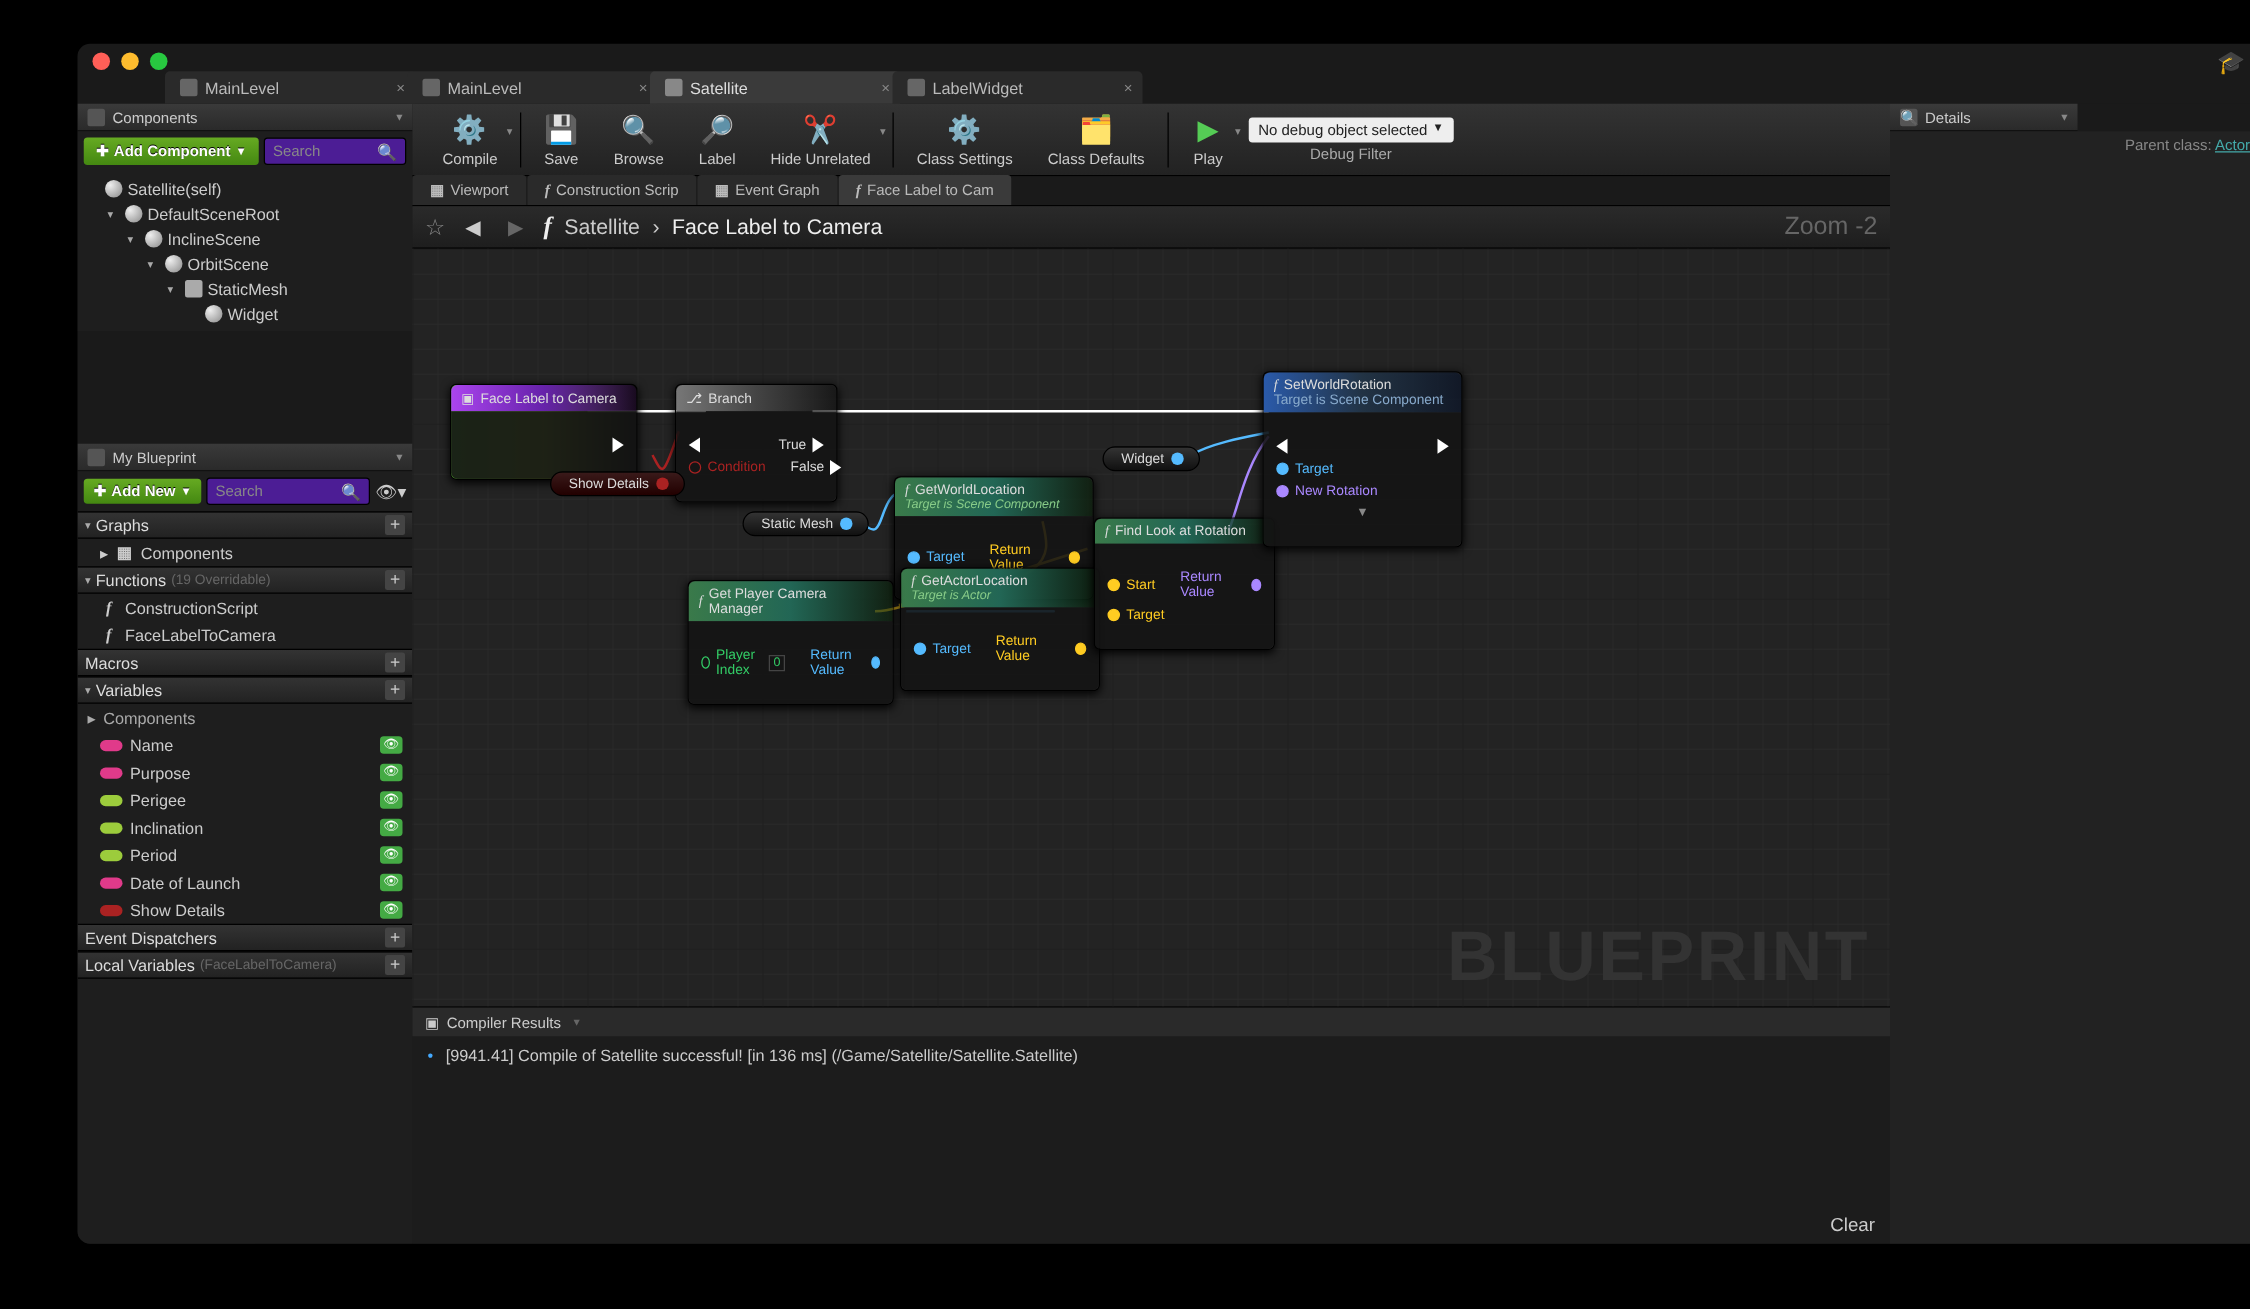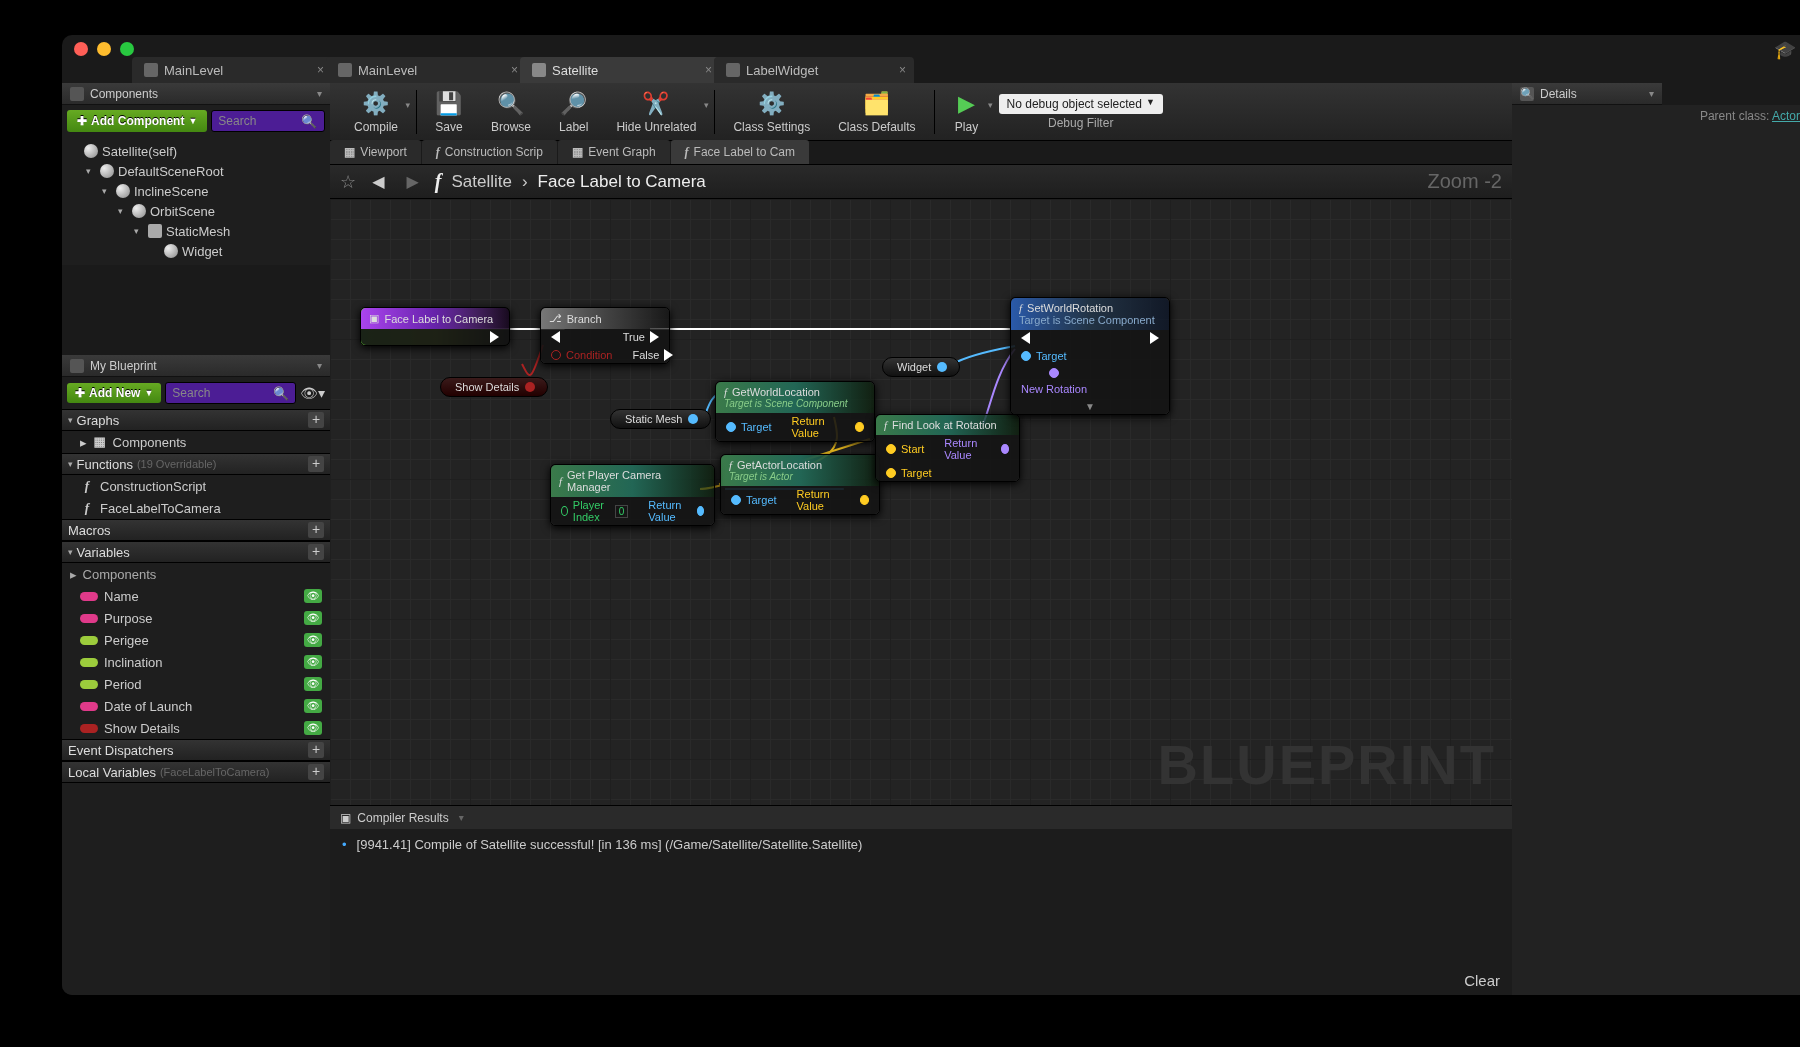--- a/index.html
+++ b/index.html
@@ -63,21 +63,21 @@
 .crumbs .zoom{margin-left:auto;color:#666;font-size:20px;}
 .graph{ flex:1; position:relative; background:#232323; overflow:hidden;
   background-image:linear-gradient(#2a2a2a 1px,transparent 1px),linear-gradient(90deg,#2a2a2a 1px,transparent 1px);
   background-size:20px 20px;}
 .graph::after{content:"";position:absolute;inset:0;pointer-events:none;
   background-image:linear-gradient(#000 1px,transparent 1px),linear-gradient(90deg,#000 1px,transparent 1px);
   background-size:140px 140px; opacity:.25;}
 .watermark{position:absolute;right:16px;bottom:8px;font-size:56px;font-weight:900;color:#333;letter-spacing:2px;font-family:Arial;z-index:1;}
 .node{position:absolute;border-radius:5px;box-shadow:0 2px 8px #000;border:1px solid #000;font-size:11px;color:#ddd;z-index:5;}
 .node .hdr{padding:4px 8px;border-radius:5px 5px 0 0;display:flex;align-items:center;gap:5px;}
-.node .bdy{background:rgba(20,20,20,.9);padding:2px 10px;border-radius:0 0 5px 5px;display:flex;flex-direction:column;gap:6px;position:relative;}
+.node .bdy{background:rgba(20,20,20,.9);padding:21px 10px;border-radius:0 0 5px 5px;display:flex;flex-direction:column;gap:6px;position:relative;}
 .node .row{display:flex;justify-content:space-between;align-items:center;gap:20px;}
 .pin{display:flex;align-items:center;gap:5px;font-size:11px;}
 .pin .dot{width:10px;height:10px;border-radius:50%;border:1px solid currentColor;}
 .pin.filled .dot{background:currentColor;}
 .pin.exec{width:0;height:0;border-style:solid;border-width:6px 0 6px 9px;border-color:transparent transparent transparent #fff;}
 .pin.exec.in{border-width:6px 9px 6px 0;border-color:transparent #fff transparent transparent;}
 .node-entry{background:linear-gradient(90deg,#5a3,#792,rgba(0,0,0,.7));}
 .node-entry .hdr{background:linear-gradient(90deg,#a4e,#62a,rgba(30,10,40,.7));}
 .node-branch .hdr{background:linear-gradient(90deg,#777,#444,rgba(20,20,20,.7));}
 .node-func .hdr{background:linear-gradient(90deg,#3a7a4a,#265,rgba(10,30,10,.7));}
@@ -417,21 +417,21 @@
                 </div>
               </div>
           </div>
         </div>
 
         <div class="varpill" style="left:110px;top:178px;background:linear-gradient(#3a1a1a,#200);">
             <span>Show Details</span>
             <span class="dot" style="background:#a22;"></span>
           </div>
 
-        <div class="varpill" style="left:280px;top:210px;">
+        <div class="varpill" style="left:264px;top:210px;">
             <span>Static Mesh</span>
             <span class="dot" style="background:#5bf;"></span>
           </div>
 
         <div class="varpill" style="left:552px;top:158px;">
             <span>Widget</span>
             <span class="dot" style="background:#5bf;"></span>
           </div>
 
         <div class="node node-func" style="left:385px;top:182px;width:160px;">
@@ -536,21 +536,21 @@
                 <div class="pin exec in"></div>
                 <div class="pin exec"></div>
               </div>
             <div class="row">
                 <div class="pin filled" style="color:#5bf;">
                   <span class="dot"></span>
                   <span>Target</span>
                 </div>
               </div>
             <div class="row">
-                <div class="pin filled" style="color:#a8f;flex-direction:column;">
+                <div class="pin filled" style="color:#a8f;">
                   <span class="dot"></span>
                   <span>New Rotation</span>
                 </div>
               </div>
             <div style="text-align:center;color:#888;font-size:10px;">▼</div>
           </div>
         </div>
 
         <div class="watermark">BLUEPRINT</div>
       </div>

